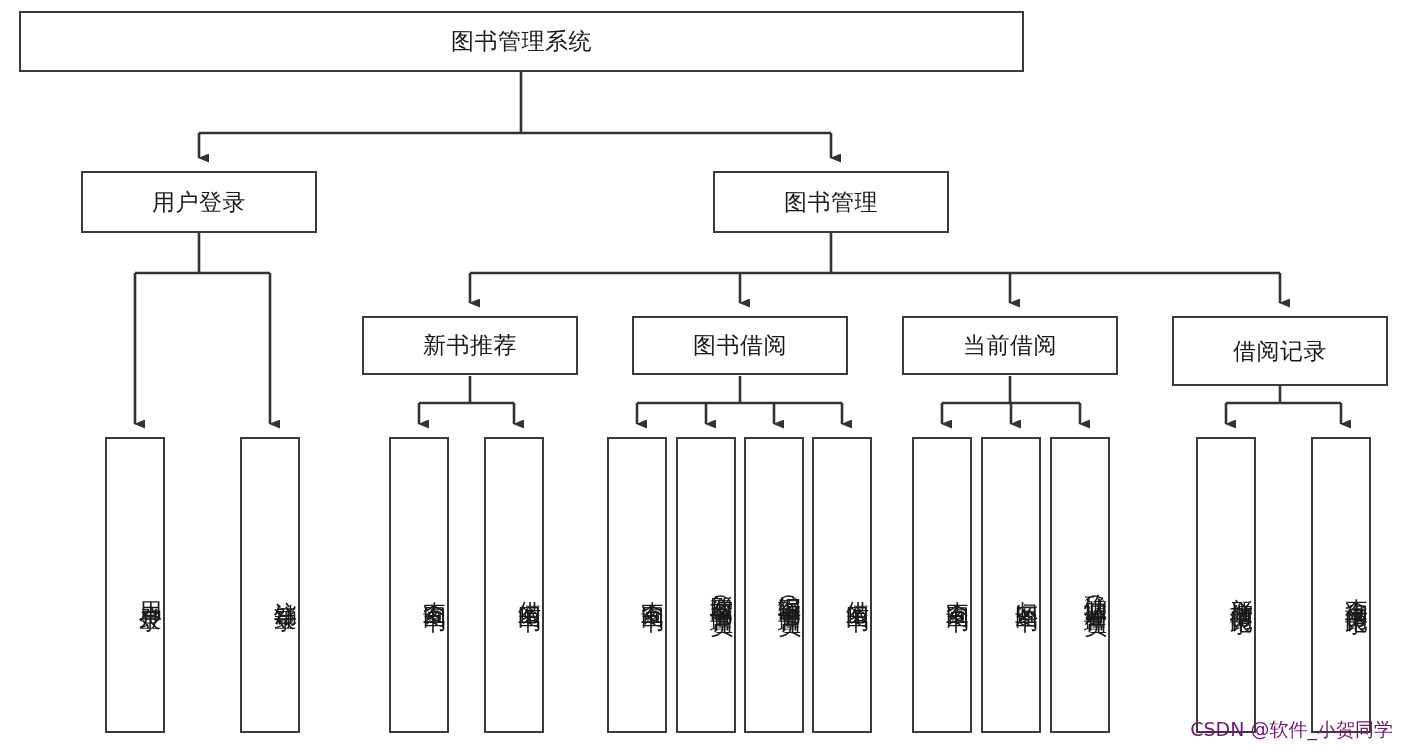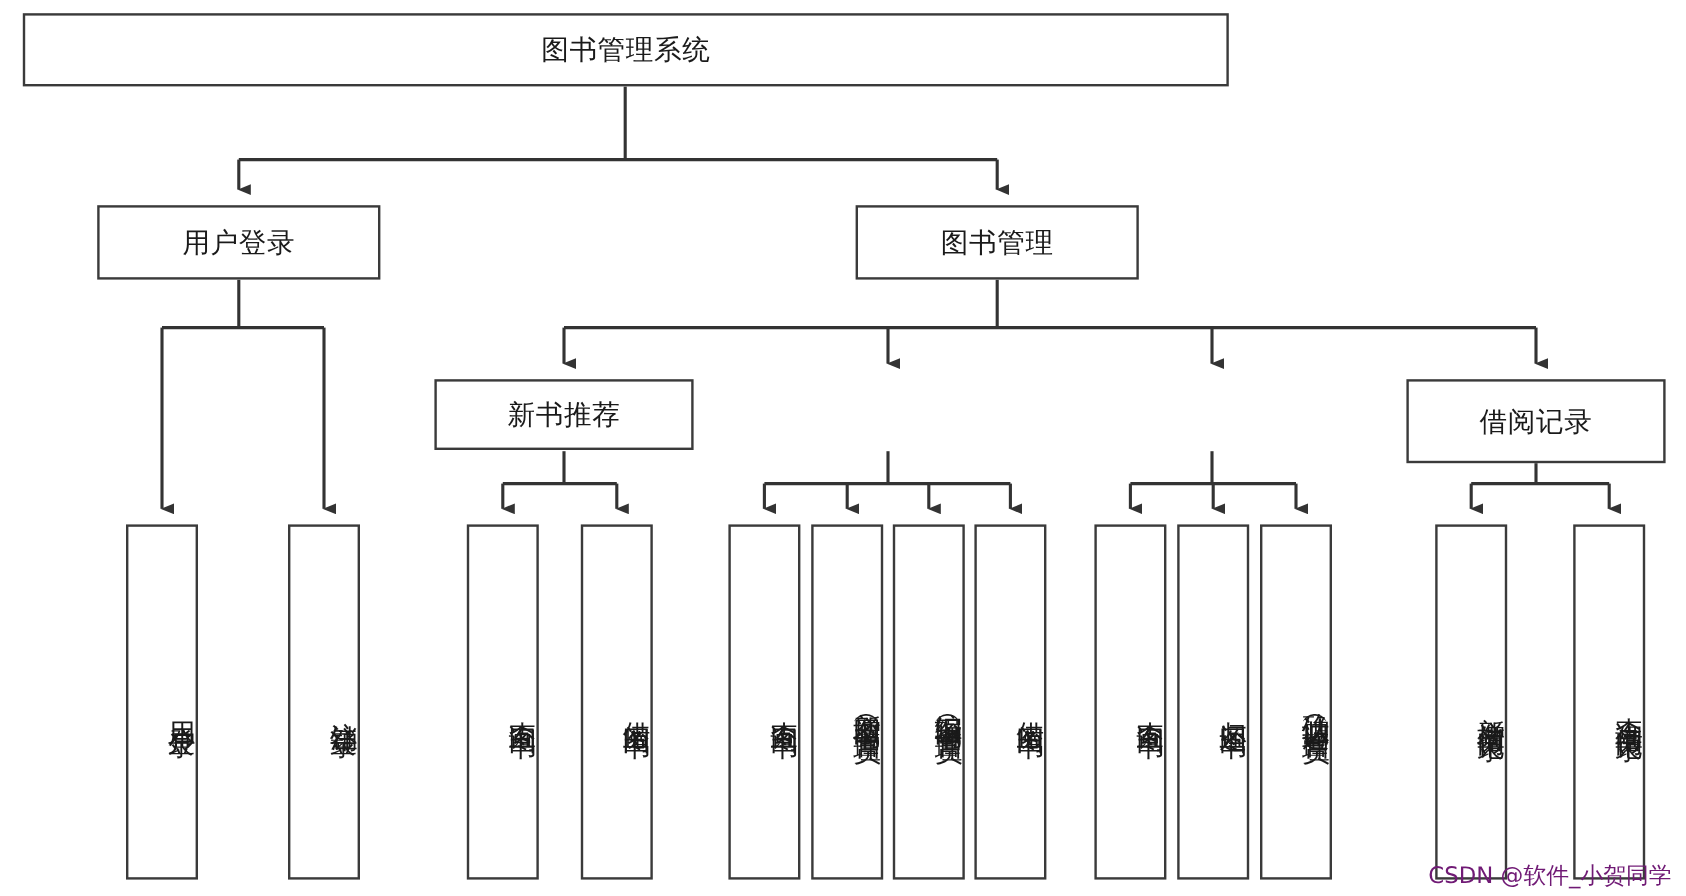--- a/index.html
+++ b/index.html
@@ -126,20 +126,26 @@
   <div class="node-box horizontal" style="left:81px; top:171px; width:236px; height:62px;">
     <span class="node-label">用户登录</span>
   </div>
   <div class="node-box horizontal" style="left:362px; top:316px; width:216px; height:59px;">
     <span class="node-label">新书推荐</span>
   </div>
 
   <div class="node-box horizontal" style="left:713px; top:171px; width:236px; height:62px;">
     <span class="node-label">图书管理</span>
   </div>
+  <div class="node-box horizontal" style="left:632px; top:316px; width:216px; height:59px;">
+    <span class="node-label">图书借阅</span>
+  </div>
+  <div class="node-box horizontal" style="left:902px; top:316px; width:216px; height:59px;">
+    <span class="node-label">当前借阅</span>
+  </div>
   <div class="node-box horizontal" style="left:1172px; top:316px; width:216px; height:70px;">
     <span class="node-label">借阅记录</span>
   </div>
 
   <div class="node-box vertical" style="left:105px; top:437px; width:60px; height:296px;">
     <span class="node-label">用户登录</span>
   </div>
   <div class="node-box vertical" style="left:240px; top:437px; width:60px; height:296px;">
     <span class="node-label">注销登录</span>
   </div>

